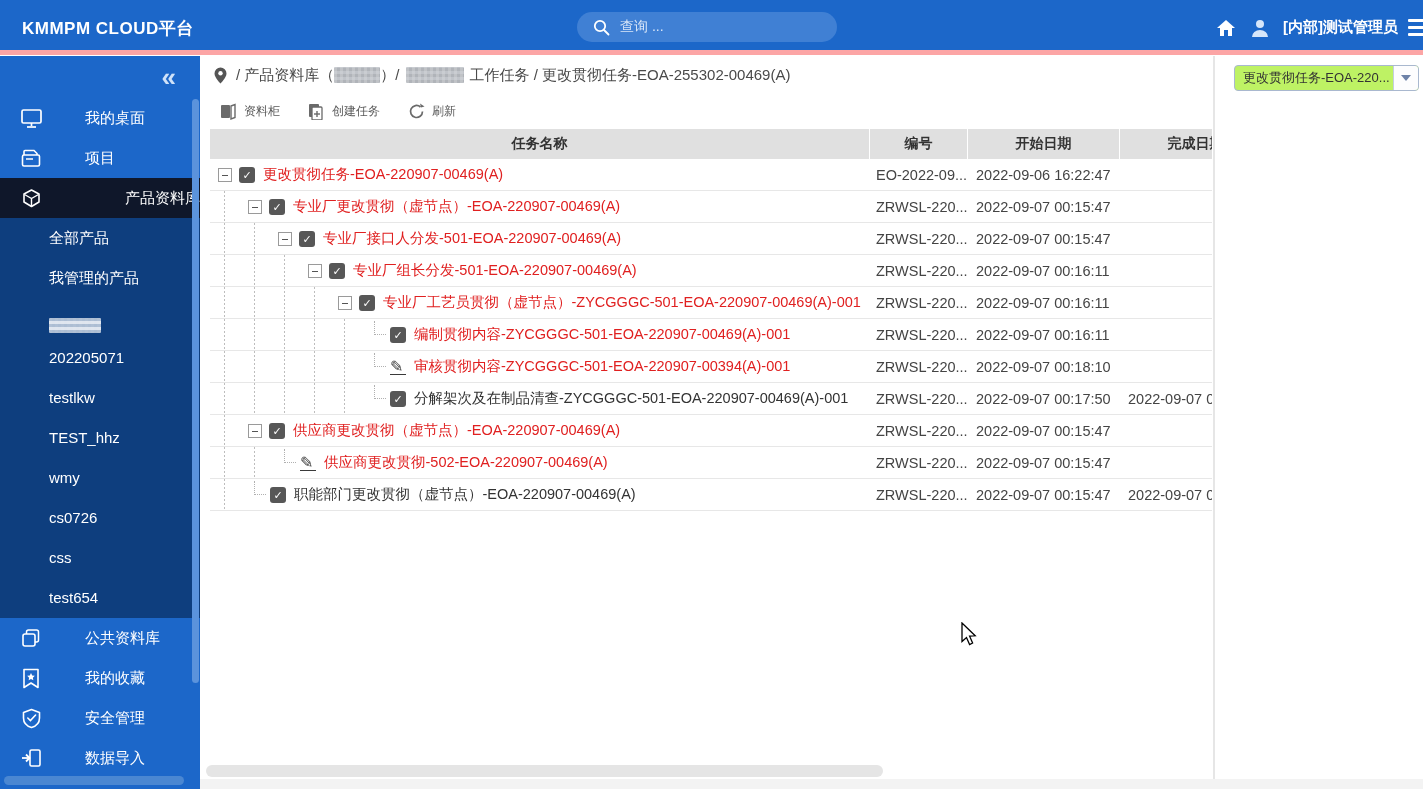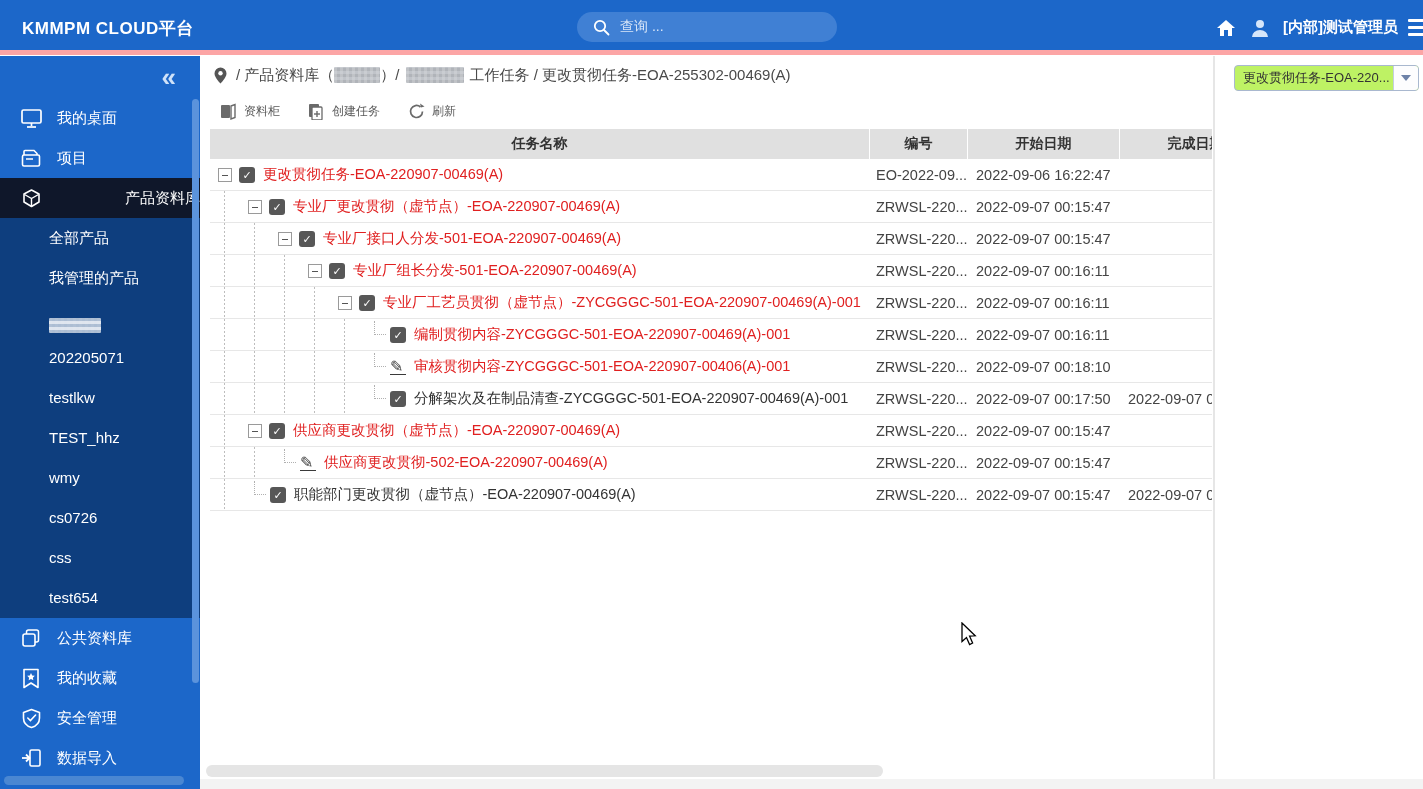--- a/index.html
+++ b/index.html
@@ -19,21 +19,21 @@
   .h-ico { width:26px; height:26px; display:flex; align-items:center; justify-content:center; margin-right:8px; cursor:pointer; }
   .user-name { font-size:15px; font-weight:bold; margin:0 10px 0 2px; white-space:nowrap; }
   .burger { width:22px; margin-right:-7px; cursor:pointer; }
   .burger div { height:3px; background:#fff; margin:4px 0; border-radius:1px; }
 
   
   .sidebar { position:absolute; left:0; top:56px; width:200px; height:733px;
     background:#1c67c9; color:#fff; overflow:hidden; }
   .collapse { height:42px; text-align:right; padding:6px 24px 0 0; font-size:26px; line-height:30px;
     color:#cfe2f9; cursor:pointer; font-weight:bold; }
-  .side-item { height:40px; display:flex; align-items:center; padding-left:20px; font-size:15px; cursor:pointer; }
+  .side-item { height:40px; display:flex; align-items:center; padding-left:20px; font-size:15px; cursor:pointer;gap:28px; }
   .side-item .s-icon { width:22px; height:22px; margin-right:15px; display:flex; align-items:center; justify-content:center; }
   .side-item.active { background:#0f172a;justify-content:space-between; }
   .subnav { background:#0e3e7e; }
   .sub-item { height:40px; line-height:40px; padding-left:49px; font-size:15px; cursor:pointer; white-space:nowrap; }
   .v-thumb { position:absolute; right:1px; top:43px; width:7px; height:584px; background:#5b93dc; border-radius:4px; }
   .h-thumb { position:absolute; left:4px; bottom:4px; width:180px; height:9px; background:#4a87d2; border-radius:5px; }
 
   
   .redacted { display:inline-block; vertical-align:middle; height:16px; border-radius:1px;
     background:repeating-linear-gradient(0deg,rgba(120,125,132,.25) 0 3px,rgba(190,194,200,.55) 3px 6px),
@@ -343,21 +343,21 @@
         </div>
         <div class="trow">
           <div class="cell cell-name">
             <span class="ind"></span>
             <span class="ind"></span>
             <span class="ind"></span>
             <span class="ind"></span>
             <span class="ind"></span>
             <span class="leaf"></span>
             <span class="pen">✎</span>
-            <span class="tname t-red">审核贯彻内容-ZYCGGGC-501-EOA-220907-00406(A)-001</span>
+            <span class="tname t-red">审核贯彻内容-ZYCGGGC-501-EOA-220907-00394(A)-001</span>
           </div>
           <div class="cell cell-code">ZRWSL-220...</div>
           <div class="cell cell-start">2022-09-07 00:18:10</div>
           <div class="cell cell-finish"></div>
         </div>
         <div class="trow">
           <div class="cell cell-name">
             <span class="ind"></span>
             <span class="ind"></span>
             <span class="ind"></span>

